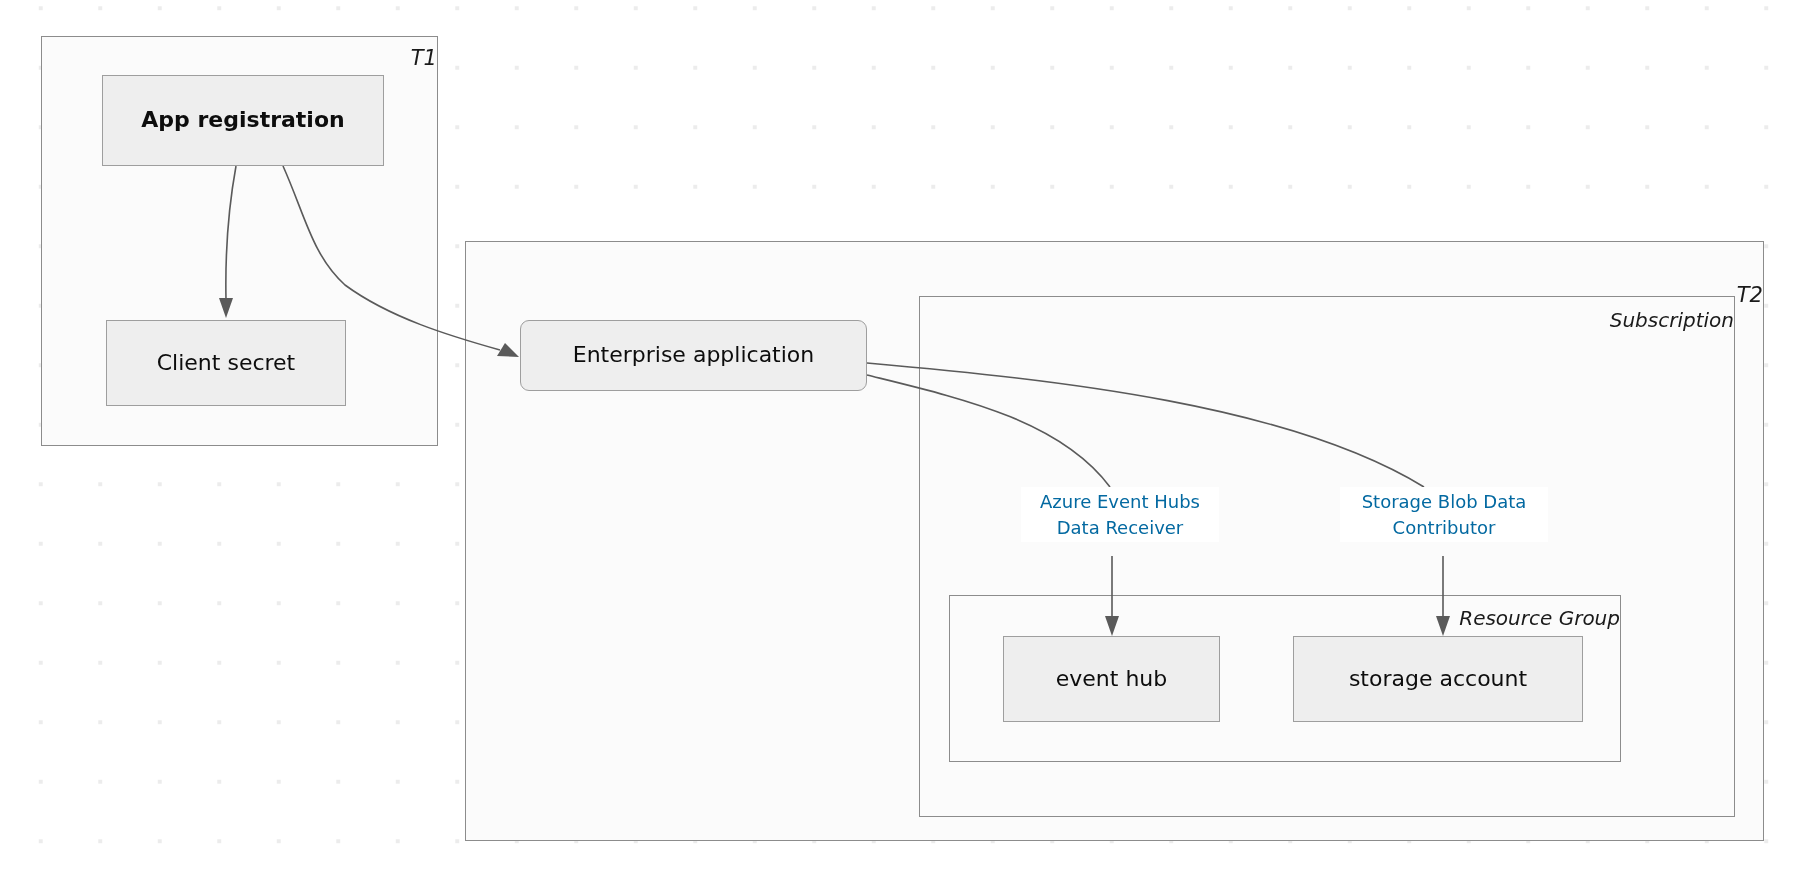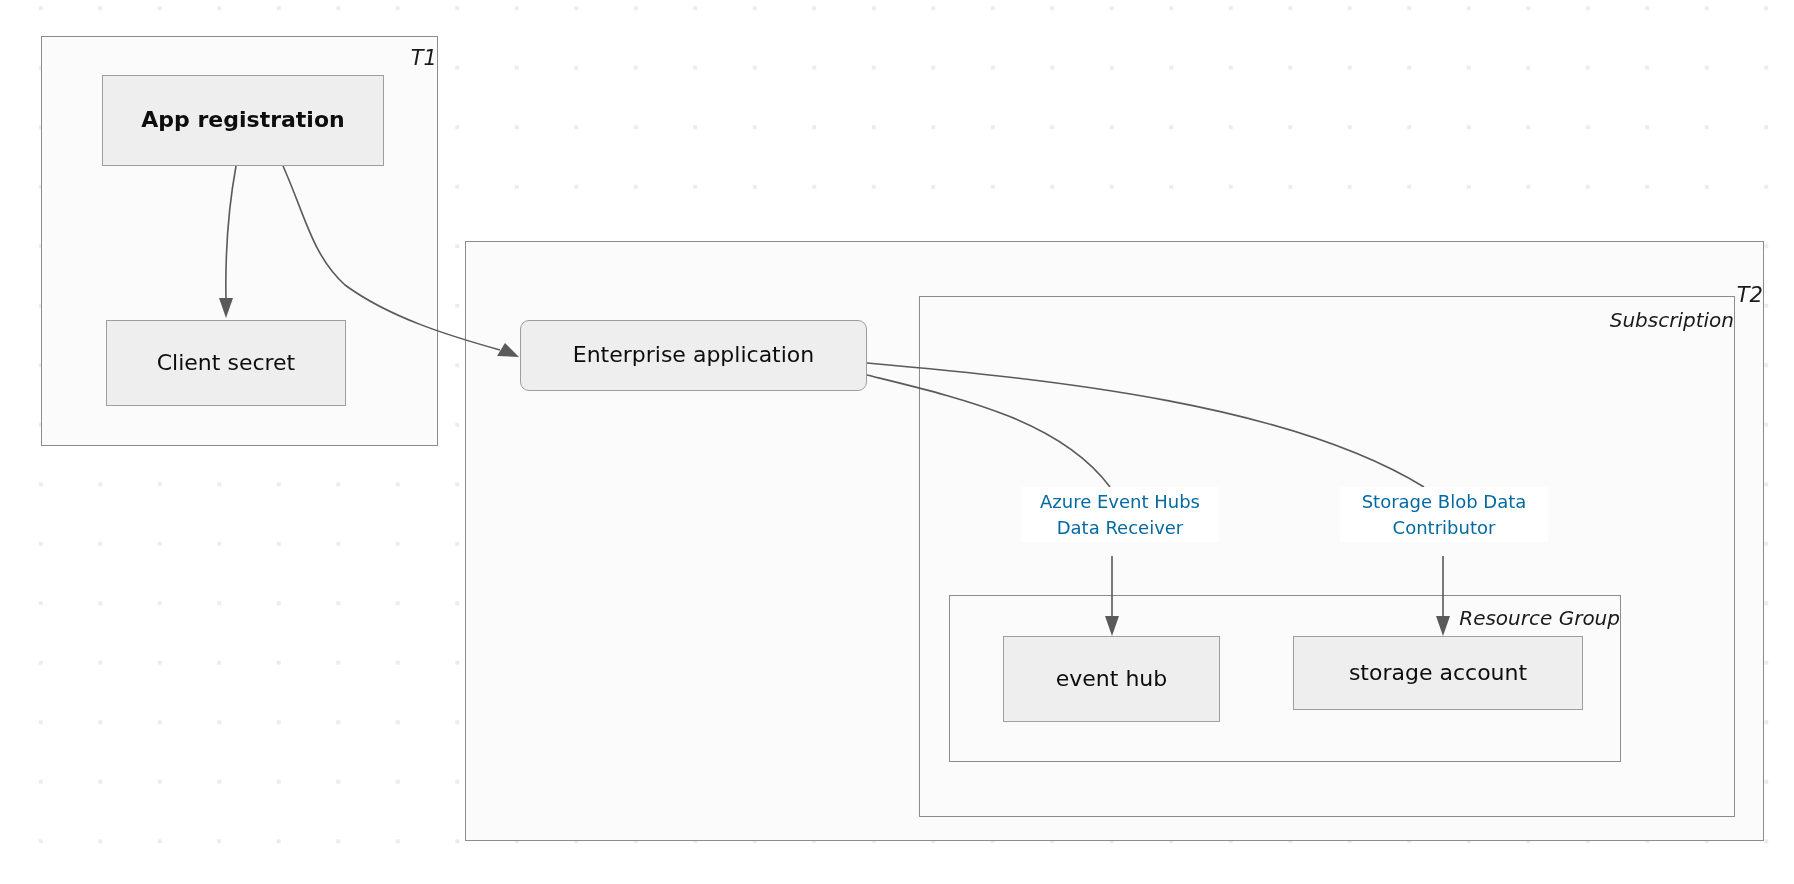--- a/index.html
+++ b/index.html
@@ -60,21 +60,21 @@
     color: #0d0d0d;
     font-size: 22px;
     line-height: 1.2;
     text-align: center;
     white-space: nowrap;
   }
   #node-app-registration    { left: 102px;  top: 75px;  width: 282px; height: 91px; font-weight: bold; }
   #node-client-secret       { left: 106px;  top: 320px; width: 240px; height: 86px; text-align: right; }
   #node-enterprise-app      { left: 520px;  top: 320px; width: 347px; height: 71px; border-radius: 9px; }
   #node-event-hub           { left: 1003px; top: 636px; width: 217px; height: 86px; }
-  #node-storage-account     { left: 1293px; top: 636px; width: 290px; height: 74px; }
+  #node-storage-account     { left: 1293px; top: 636px; width: 290px; height: 86px; }
 
   
   .edge-label {
     position: absolute;
     background: #ffffff;
     color: #0369a1;
     font-size: 18px;
     line-height: 1.42;
     text-align: center;
     white-space: pre;

